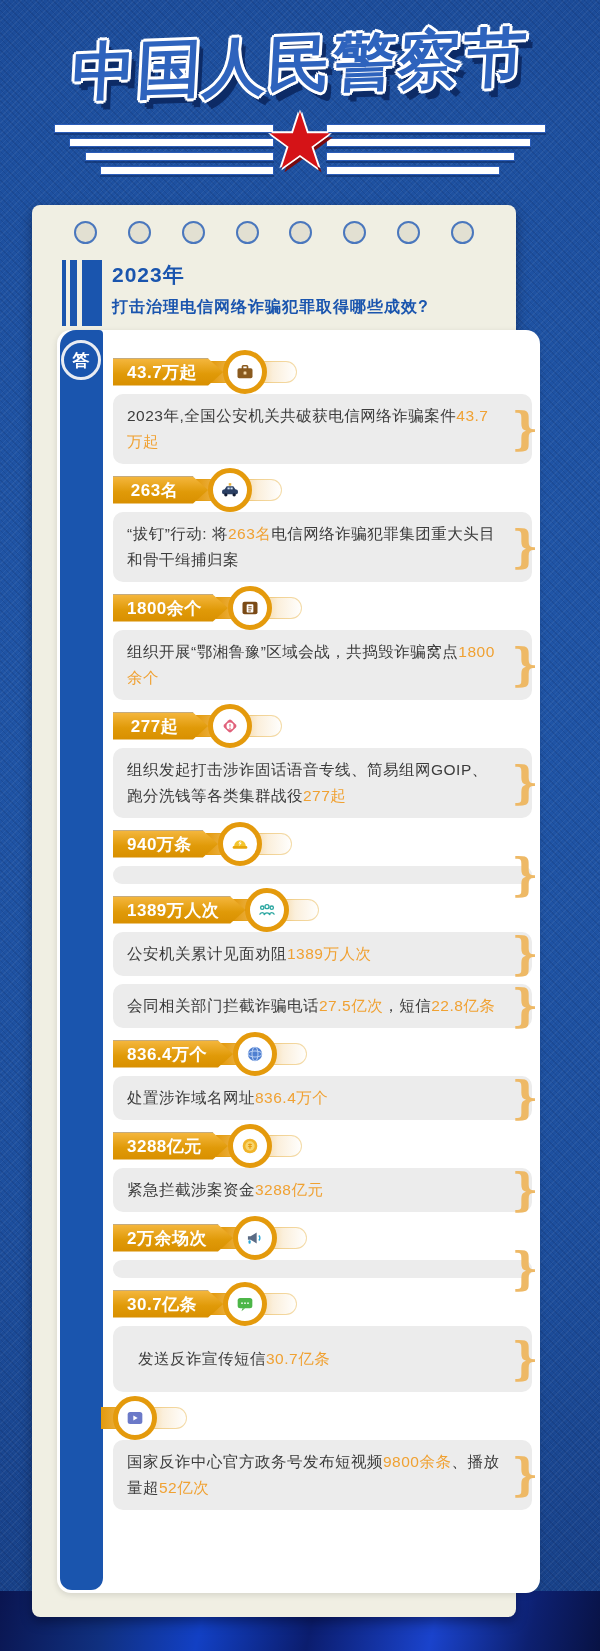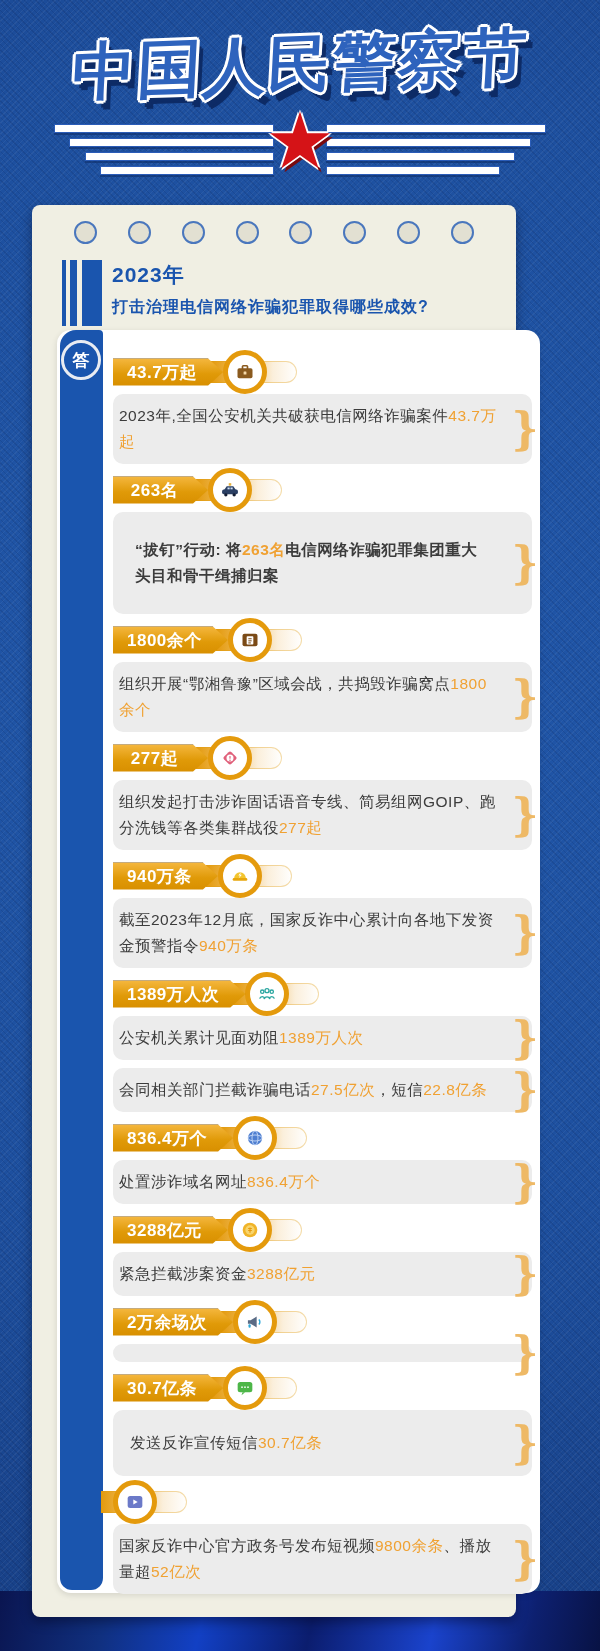--- a/index.html
+++ b/index.html
@@ -58,21 +58,21 @@
     background:linear-gradient(180deg,#f4b63c 0%,#e09a08 55%,#d88f00 100%);
     color:#fff;font-weight:800;font-size:17px;letter-spacing:.5px;white-space:nowrap;
     filter:drop-shadow(1px 1px 0 #8a5a00) drop-shadow(-1px -1px 0 #8a5a00);}
   .tail{position:relative;margin-left:-12px;width:86px;height:22px;border-radius:0 11px 11px 0;
     background:linear-gradient(90deg,#e49a0c 0%,#f2c97f 45%,#fbefdb 72%,#ffffff 100%);
     box-shadow:inset 0 0 0 1px rgba(224,154,12,.35);}
   .icon-circle{position:absolute;left:12px;top:50%;transform:translateY(-50%);
     width:34px;height:34px;box-sizing:content-box;background:#fff;border:5px solid #e49a0c;
     border-radius:50%;display:flex;align-items:center;justify-content:center;}
   .desc{position:relative;margin-top:4px;background:#ececec;border-radius:10px;
-    padding:9px 30px 9px 6px;box-sizing:border-box;font-size:15.5px;line-height:26px;
+    padding:9px 30px 9px 14px;box-sizing:border-box;font-size:15.5px;line-height:26px;
     color:#3c3c3c;letter-spacing:.5px;}
   .desc .hl{color:#f0a132;}
   .bracket{position:absolute;right:-7px;top:50%;transform:translateY(-50%) scaleY(1.05);
     color:#eeb966;font-size:42px;font-weight:700;font-family:"DejaVu Serif",serif;line-height:1;}
   
   .bottom-band{position:absolute;left:0;right:0;bottom:0;height:60px;z-index:0;
     background:linear-gradient(103deg,#0a1550 0%,#10307f 18%,#1240c4 34%,#0b1d6e 52%,#1a43cc 72%,#0d2070 88%,#081244 100%);}
   .poster-card,.header-art{z-index:1;}
 </style>
 </head>
@@ -163,21 +163,21 @@
                     <rect x="2.5" y="11.5" width="19" height="5.5" rx="2" fill="#2b3f63"></rect>
                     <rect x="9" y="9" width="2.6" height="2.2" fill="#cfe0f5"></rect>
                     <rect x="12.6" y="9" width="2.6" height="2.2" fill="#cfe0f5"></rect>
                     <circle cx="7" cy="17.8" r="2" fill="#141d33"></circle>
                     <circle cx="17" cy="17.8" r="2" fill="#141d33"></circle>
                   </svg>
                 </div>
       </div>
     </div>
     <div class="desc">
-      <p class="desc-text" style="margin:16px;font-weight:bold;"><span>“拔钉”行动: 将</span><span class="hl">263名</span><span>电信网络诈骗犯罪集团重大头目和骨干缉捕归案</span></p>
+      <p class="desc-text" style="margin:0;"><span>“拔钉”行动: 将</span><span class="hl">263名</span><span>电信网络诈骗犯罪集团重大头目和骨干缉捕归案</span></p>
       <span class="bracket">}</span>
     </div>
   </div>
 
   <div class="stat-item">
     <div class="stat-head">
       <div class="badge">
                 <span class="badge-label">1800余个</span>
               </div>
       <div class="tail">
@@ -227,21 +227,20 @@
         <div class="icon-circle">
                   <svg width="20" height="20" viewBox="0 0 24 24">
                     <path d="M5 14.5 a7 7 0 0 1 14 0 z" fill="#f3c52e"></path>
                     <rect x="3.2" y="14.5" width="17.6" height="3.2" rx="1.6" fill="#e8a70c"></rect>
                     <path d="M13 7.5 l-3 4 h2 l-1.6 3.4 3.8-4.4 h-2 z" fill="#fff"></path>
                   </svg>
                 </div>
       </div>
     </div>
     <div class="desc">
-      <p class="desc-text" style="margin:0;"><span>截至2023年12月底，国家反诈中心累计向各地下发资金预警指令</span><span class="hl">940万条</span></p>
       <span class="bracket">}</span>
     </div>
   </div>
 
   <div class="stat-item">
     <div class="stat-head">
       <div class="badge">
                 <span class="badge-label">1389万人次</span>
               </div>
       <div class="tail">

